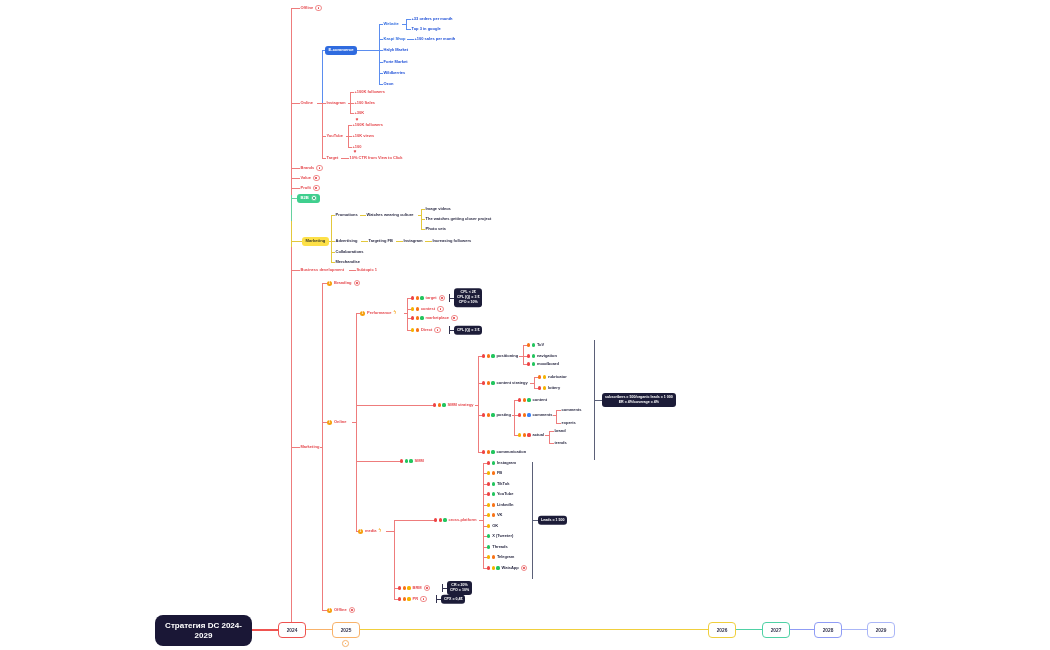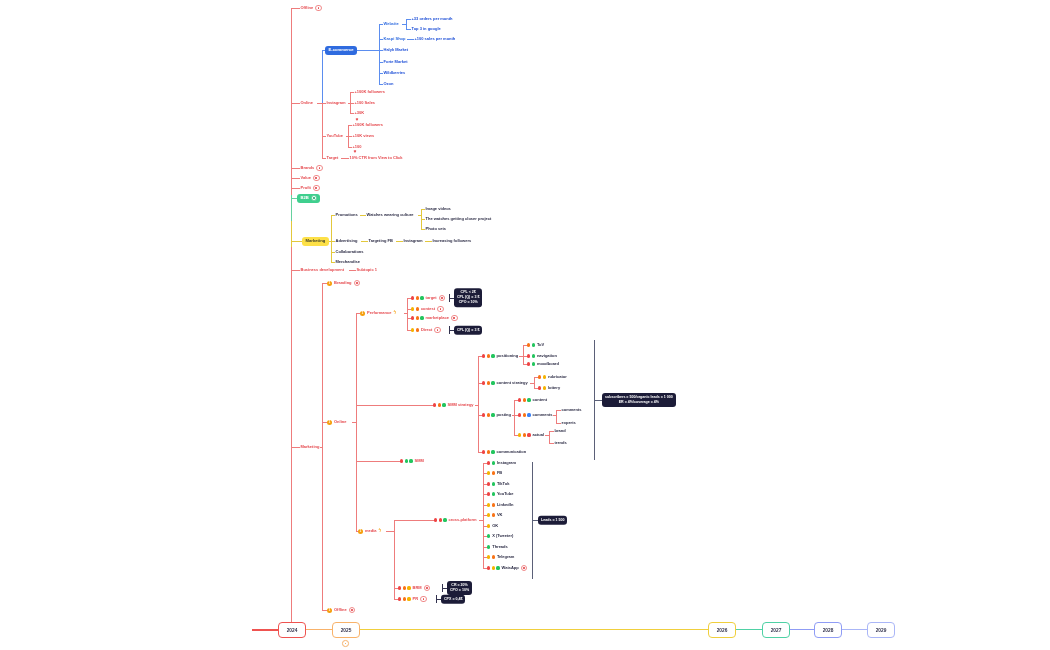--- a/index.html
+++ b/index.html
@@ -32,20 +32,21 @@
   .bolt{color:#f59e0b;font-size:4.6px;font-weight:700;line-height:1;}
   .mbox{position:absolute;background:#1c1c38;color:#fff;border-radius:3px;padding:1.6px 3px;font-size:3.6px;font-weight:700;line-height:1.5;white-space:nowrap;transform:translateY(-50%);z-index:4;text-align:center;}
   .year{position:absolute;width:26px;height:14px;background:#fff;border:1.2px solid;border-radius:4px;display:flex;align-items:center;justify-content:center;font-size:4.8px;font-weight:700;color:#33334d;z-index:4;}
   #root-node{position:absolute;left:155px;top:615px;width:97px;height:31px;background:#1a1736;color:#fff;border-radius:8px;display:flex;align-items:center;justify-content:center;text-align:center;font-size:8px;font-weight:700;line-height:1.25;padding:0 5px;box-sizing:border-box;z-index:5;}
   .standalone-icon{position:absolute;z-index:4;}
 </style>
 </head>
 <body>
 
 <div id="canvas">
+  <div id="root-node">Стратегия DC 2024-2029</div>
 <div class="vline" style="left: 290.5px; top: 8px; width: 1px; height: 187px; background: rgb(238, 124, 124);"></div>
     <div class="vline" style="left: 290.5px; top: 195px; width: 1px; height: 26px; background: rgb(102, 209, 158);"></div>
     <div class="vline" style="left: 290.5px; top: 221px; width: 1px; height: 26px; background: rgb(227, 200, 60);"></div>
     <div class="vline" style="left: 290.5px; top: 247px; width: 1px; height: 375px; background: rgb(238, 124, 124);"></div>
     <div class="hline" style="left: 291px; top: 7.5px; width: 9px; height: 1px; background: rgb(238, 124, 124);"></div>
     <div class="hline" style="left: 291px; top: 102.5px; width: 9px; height: 1px; background: rgb(238, 124, 124);"></div>
     <div class="hline" style="left: 291px; top: 167.5px; width: 9px; height: 1px; background: rgb(238, 124, 124);"></div>
     <div class="hline" style="left: 291px; top: 177.5px; width: 9px; height: 1px; background: rgb(238, 124, 124);"></div>
     <div class="hline" style="left: 291px; top: 187.5px; width: 9px; height: 1px; background: rgb(238, 124, 124);"></div>
     <div class="hline" style="left: 291px; top: 197.5px; width: 6px; height: 1px; background: rgb(102, 209, 158);"></div>

